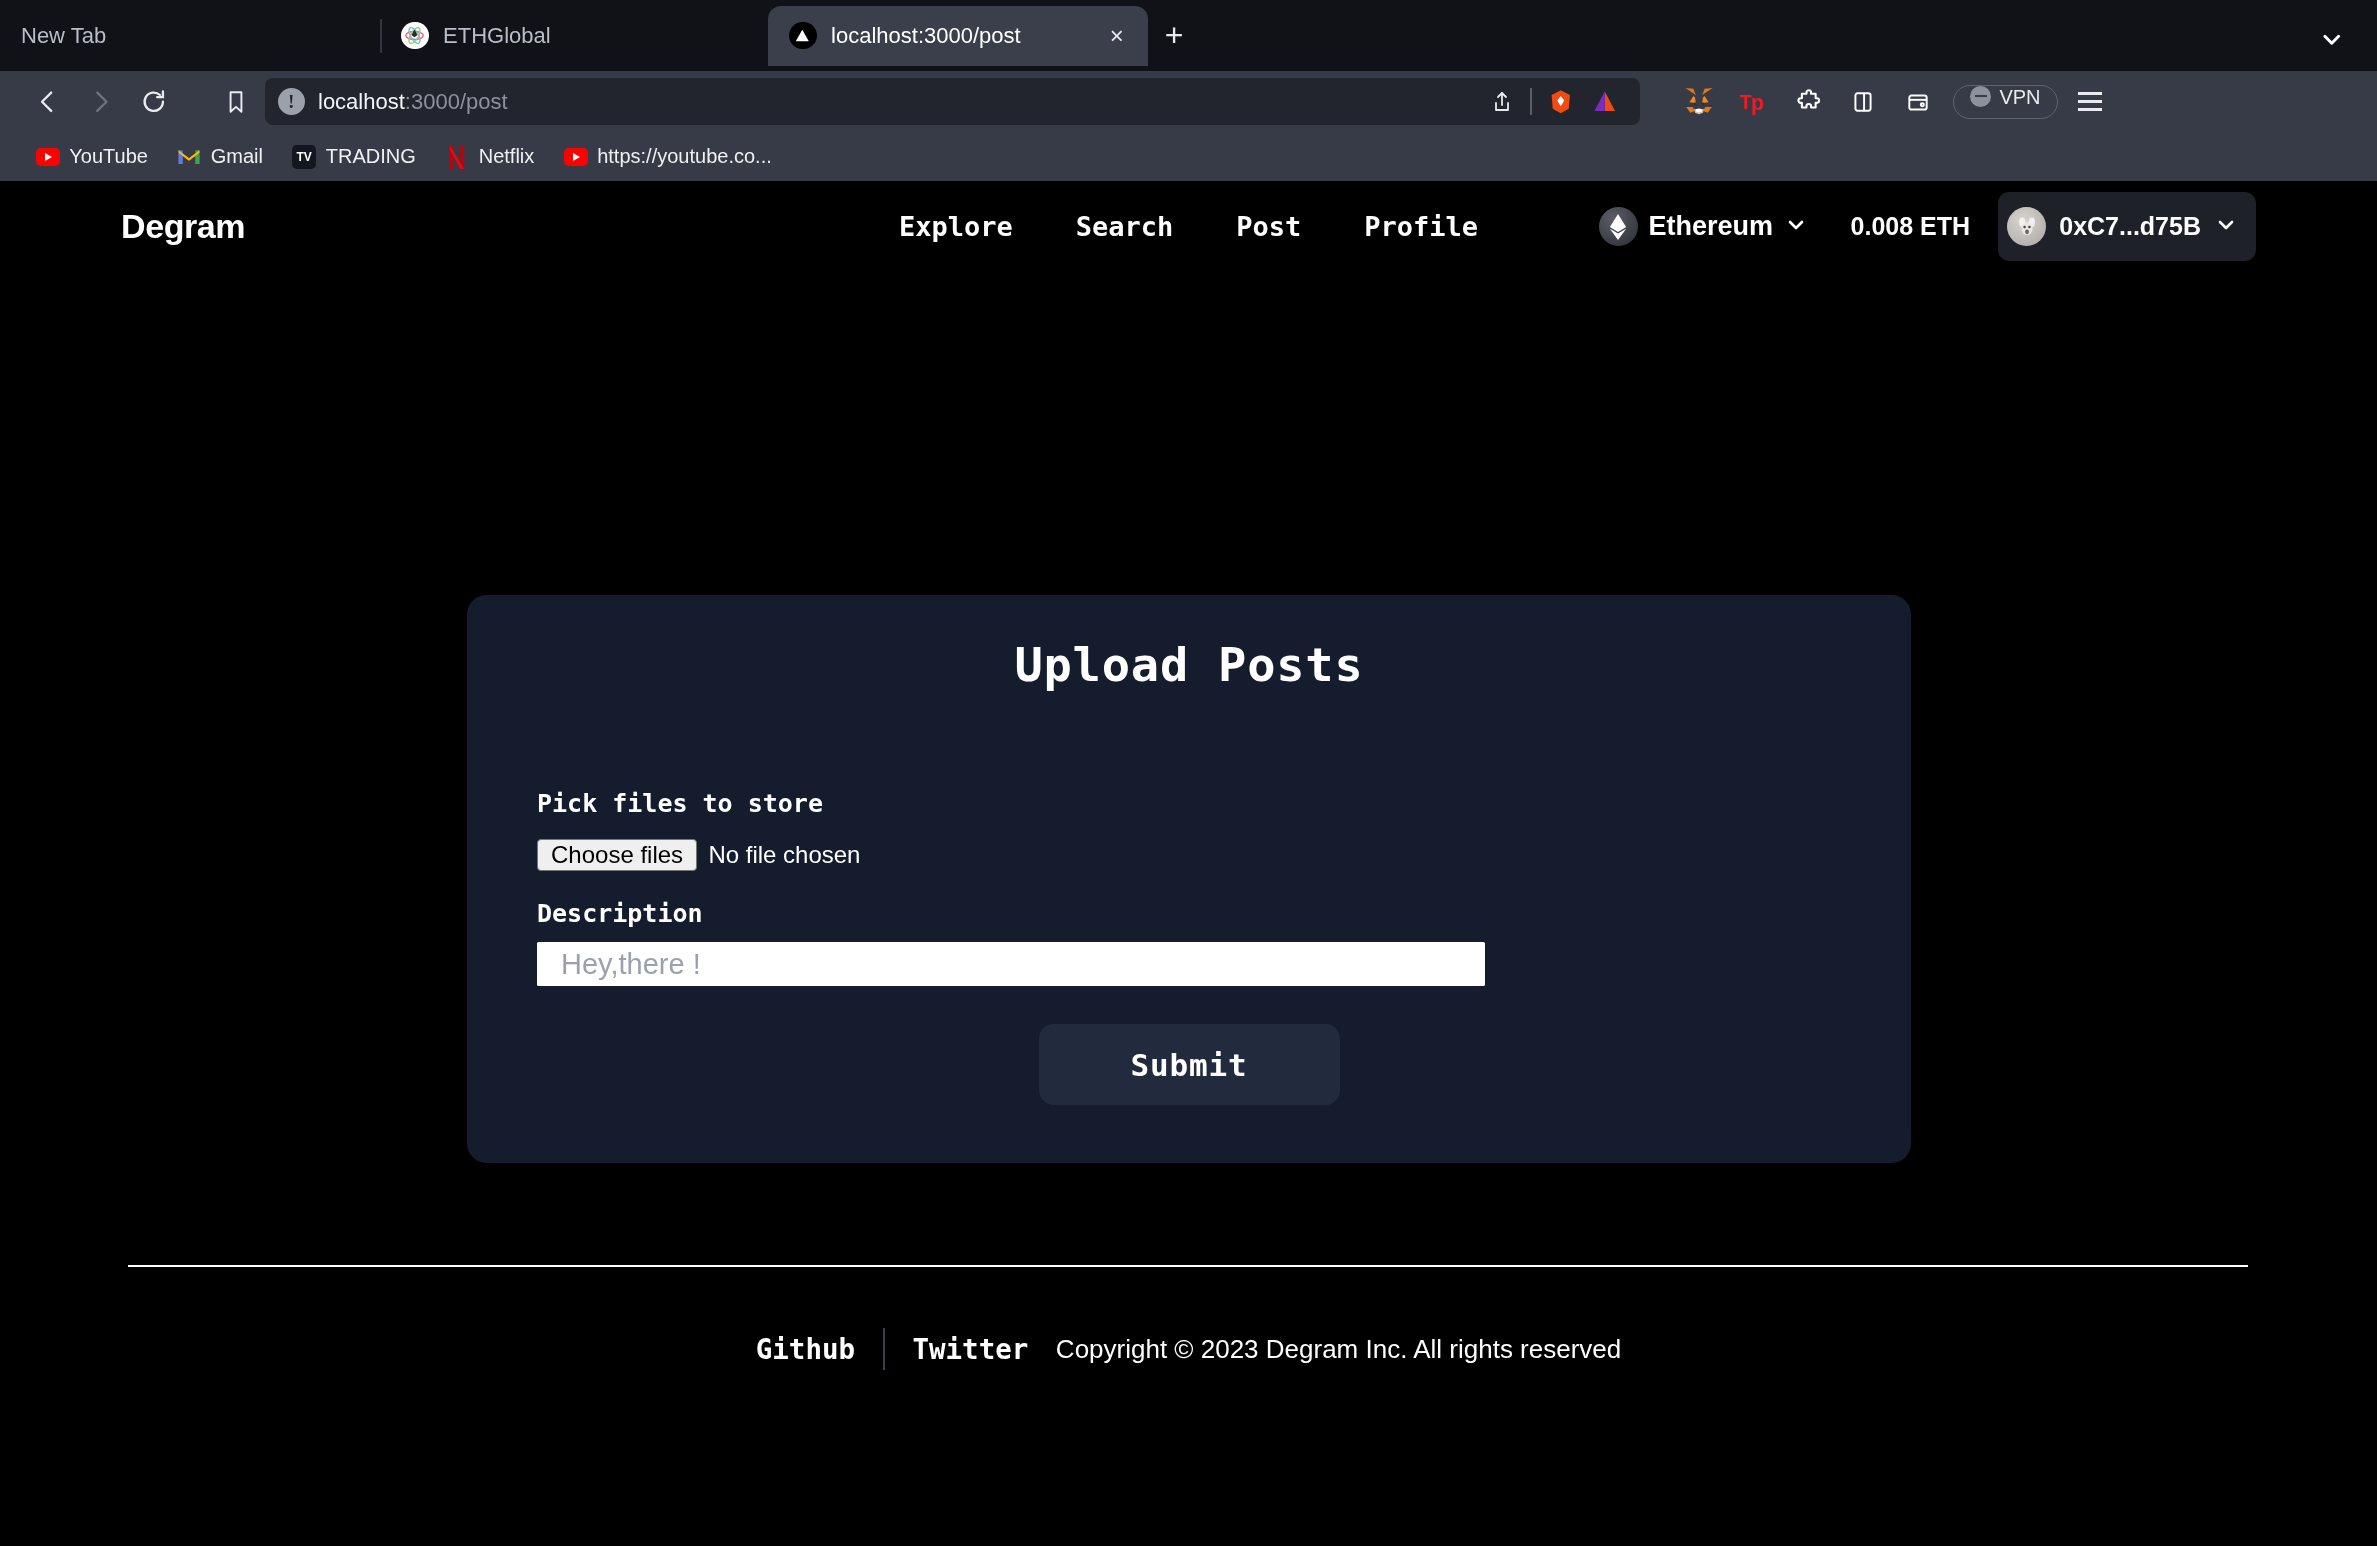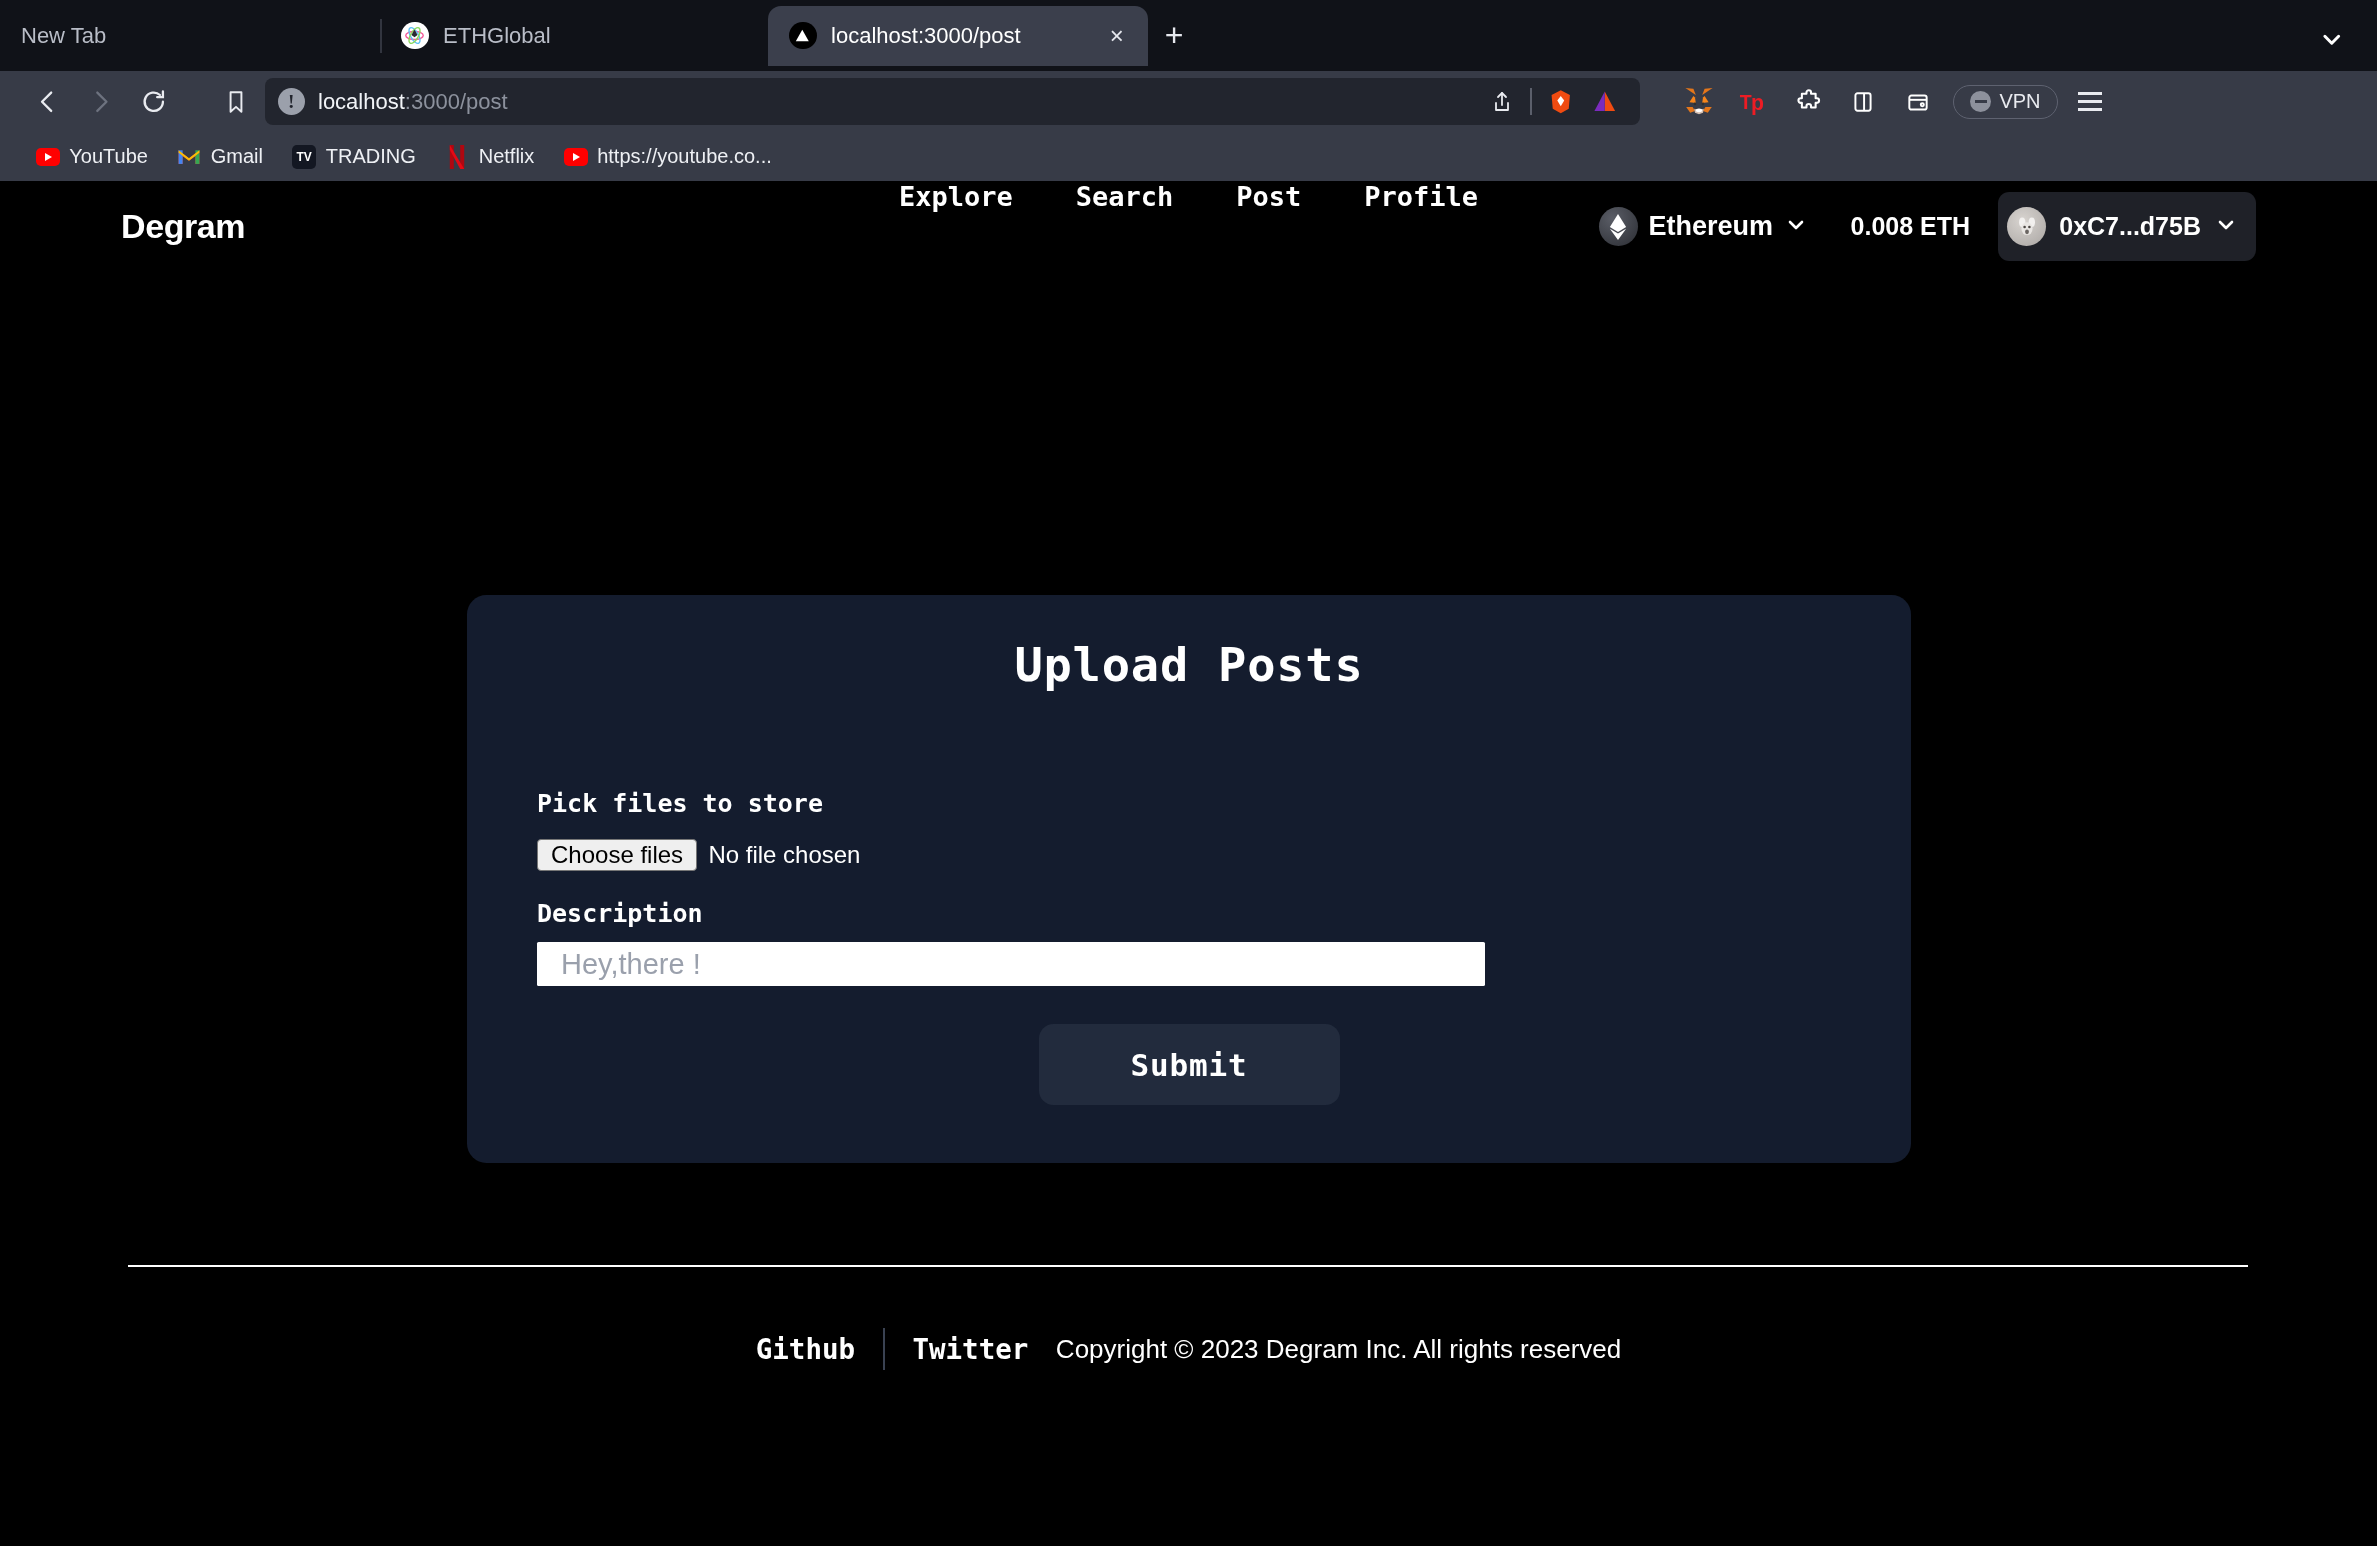--- a/index.html
+++ b/index.html
@@ -75,21 +75,21 @@
     flex: 0 0 27.5px;
   }
   .url-text { font-size: 22px; color: #8c919d; white-space: nowrap; }
   .url-text b { color: #f2f4f8; font-weight: normal; }
   .url-right { display: flex; align-items: center; gap: 0; margin-left: auto; }
   .url-icon { width: 44px; height: 44px; display: flex; align-items: center; justify-content: center; }
   .url-div { width: 1.6px; height: 27.5px; background: #5b5f6b; margin: 0 6.5px; }
   .tb-ext { display: flex; align-items: center; gap: 9.7px; margin-left: 22.6px; }
   .ext-icon { width: 45px; height: 45px; display: flex; align-items: center; justify-content: center; }
   .vpn-pill {
-    display: flex; align-items: center; gap: 8px;
+    display: flex; gap: 8px;
     height: 34px; padding: 0 16px; border: 1.6px solid #5e6270; border-radius: 22.6px;
     color: #e9ebf0; font-size: 20px; margin-left: 13px;
   }
   .vpn-dot { width: 21px; height: 21px; border-radius: 50%; background: #8d919c;
              display:flex; align-items:center; justify-content:center; }
   .vpn-dot i { display:block; width: 11.3px; height: 2.4px; background: #373b47; }
   .hamburger { width: 49px; height: 45px; display: flex; flex-direction: column;
                justify-content: center; align-items: center; gap: 5.7px; margin-left: 8px; }
   .hamburger span { display: block; width: 24px; height: 2.4px; background: #e9ebf0; }
 
@@ -113,21 +113,21 @@
   
   .page { width: 2377px; height: 1346px; background: #000000; position: relative; }
 
   .appbar {
     height: 91px; display: flex; align-items: center; padding: 0 121px;
     position: relative;
   }
   .brand { font-size: 34px; font-weight: bold; color: #ffffff; letter-spacing: -0.4px; }
   .appnav {
     position: absolute; left: 0; right: 0; top: 0; height: 91px;
-    display: flex; align-items: flex-start; justify-content: center; gap: 63px;
+    display: flex; align-items: center; justify-content: center; gap: 63px;
     pointer-events: none;
   }
   .appnav a {
     pointer-events: auto;
     font-family: "DejaVu Sans Mono", monospace;
     font-size: 27px; font-weight: bold; color: #ffffff; text-decoration: none;
   }
   .wallet {
     margin-left: auto; display: flex; align-items: center; gap: 0; position: relative; z-index: 2;
   }

